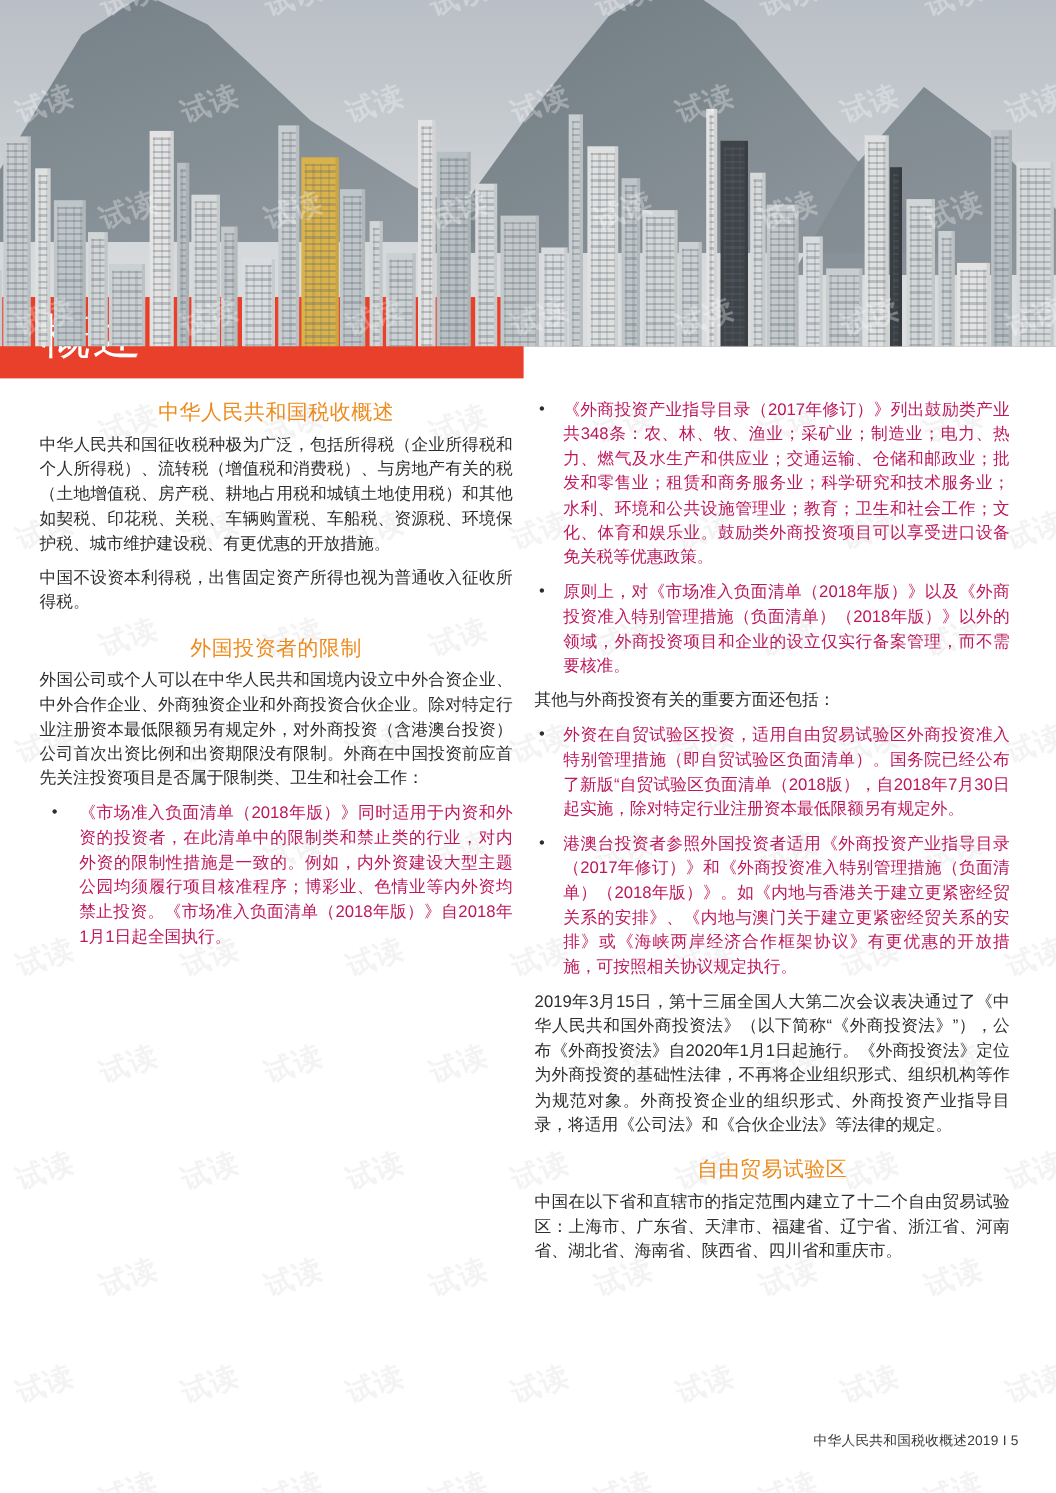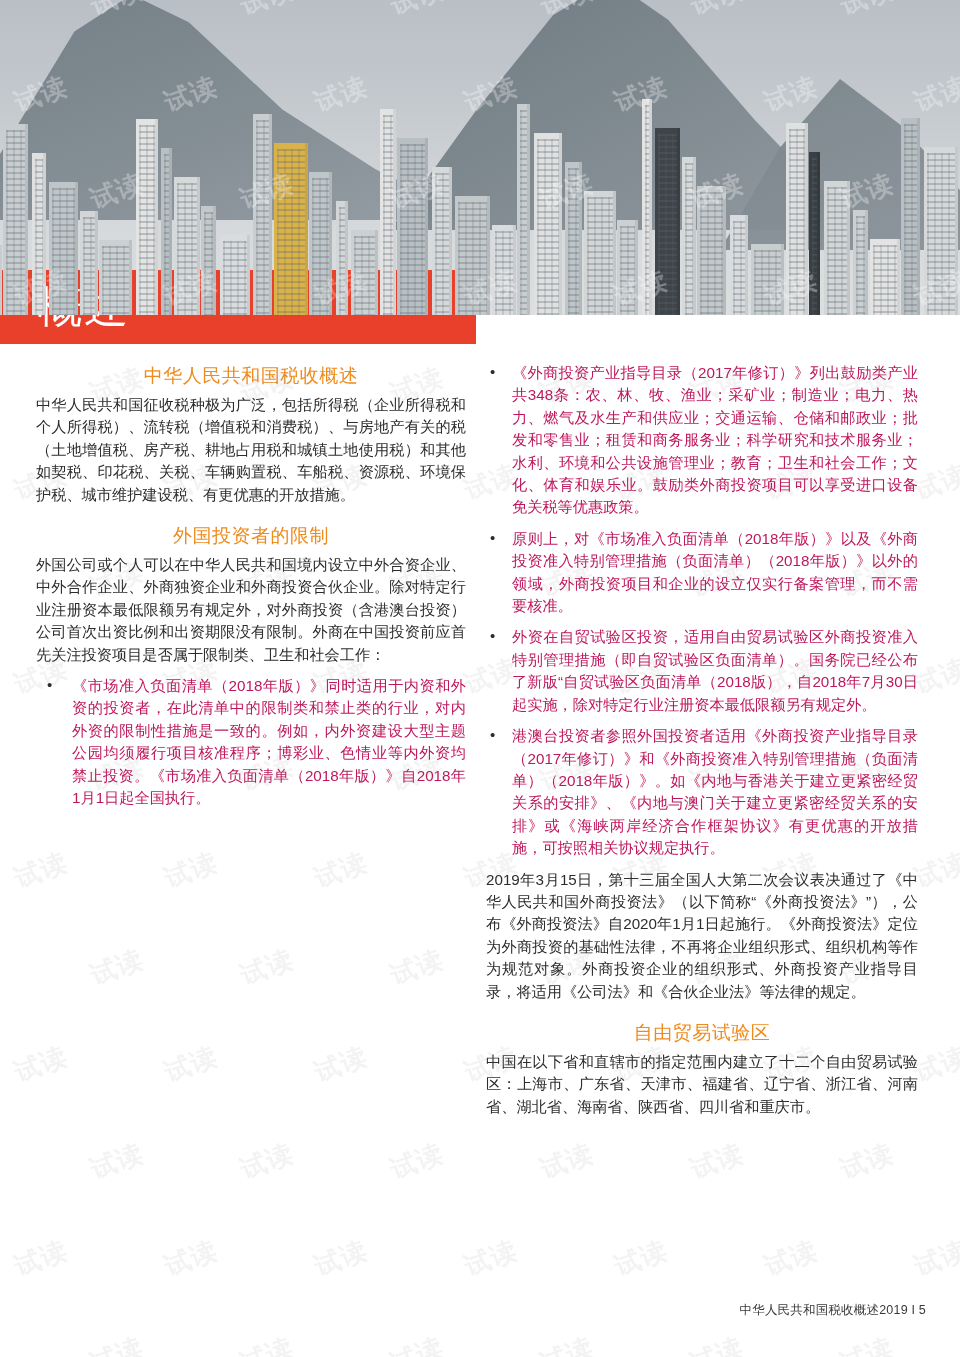--- a/index.html
+++ b/index.html
@@ -252,38 +252,40 @@
   </div>
 
   <div class="banner">
     <div class="banner-title">概述</div>
   </div>
 
   <div class="col col-left">
 
     <h2 class="sec">中华人民共和国税收概述</h2>
     <p class="body">中华人民共和国征收税种极为广泛，包括所得税（企业所得税和个人所得税）、流转税（增值税和消费税）、与房地产有关的税（土地增值税、房产税、耕地占用税和城镇土地使用税）和其他如契税、印花税、关税、车辆购置税、车船税、资源税、环境保护税、城市维护建设税、有更优惠的开放措施。</p>
+    <p class="body">中国不设资本利得税，出售固定资产所得也视为普通收入征收所得税。</p>
 
 
     <h2 class="sec spaced">外国投资者的限制</h2>
     <p class="body">外国公司或个人可以在中华人民共和国境内设立中外合资企业、中外合作企业、外商独资企业和外商投资合伙企业。除对特定行业注册资本最低限额另有规定外，对外商投资（含港澳台投资）公司首次出资比例和出资期限没有限制。外商在中国投资前应首先关注投资项目是否属于限制类、卫生和社会工作：</p>
 
     <ul class="bullets">
       <li>《市场准入负面清单（2018年版）》同时适用于内资和外资的投资者，在此清单中的限制类和禁止类的行业，对内外资的限制性措施是一致的。例如，内外资建设大型主题公园均须履行项目核准程序；博彩业、色情业等内外资均禁止投资。《市场准入负面清单（2018年版）》自2018年1月1日起全国执行。</li>
     </ul>
 
   </div>
 
   <div class="col col-right">
 
     <ul class="bullets">
       <li>《外商投资产业指导目录（2017年修订）》列出鼓励类产业共348条：农、林、牧、渔业；采矿业；制造业；电力、热力、燃气及水生产和供应业；交通运输、仓储和邮政业；批发和零售业；租赁和商务服务业；科学研究和技术服务业；水利、环境和公共设施管理业；教育；卫生和社会工作；文化、体育和娱乐业。鼓励类外商投资项目可以享受进口设备免关税等优惠政策。</li>
       <li>原则上，对《市场准入负面清单（2018年版）》以及《外商投资准入特别管理措施（负面清单）（2018年版）》以外的领域，外商投资项目和企业的设立仅实行备案管理，而不需要核准。</li>
     </ul>
 
+    <p class="body">其他与外商投资有关的重要方面还包括：</p>
 
     <ul class="bullets">
       <li>外资在自贸试验区投资，适用自由贸易试验区外商投资准入特别管理措施（即自贸试验区负面清单）。国务院已经公布了新版“自贸试验区负面清单（2018版），自2018年7月30日起实施，除对特定行业注册资本最低限额另有规定外。</li>
       <li>港澳台投资者参照外国投资者适用《外商投资产业指导目录（2017年修订）》和《外商投资准入特别管理措施（负面清单）（2018年版）》。如《内地与香港关于建立更紧密经贸关系的安排》、《内地与澳门关于建立更紧密经贸关系的安排》或《海峡两岸经济合作框架协议》有更优惠的开放措施，可按照相关协议规定执行。</li>
     </ul>
 
     <p class="body">2019年3月15日，第十三届全国人大第二次会议表决通过了《中华人民共和国外商投资法》（以下简称“《外商投资法》”），公布《外商投资法》自2020年1月1日起施行。《外商投资法》定位为外商投资的基础性法律，不再将企业组织形式、组织机构等作为规范对象。外商投资企业的组织形式、外商投资产业指导目录，将适用《公司法》和《合伙企业法》等法律的规定。</p>
 
     <h2 class="sec spaced">自由贸易试验区</h2>
     <p class="body">中国在以下省和直辖市的指定范围内建立了十二个自由贸易试验区：上海市、广东省、天津市、福建省、辽宁省、浙江省、河南省、湖北省、海南省、陕西省、四川省和重庆市。</p>

